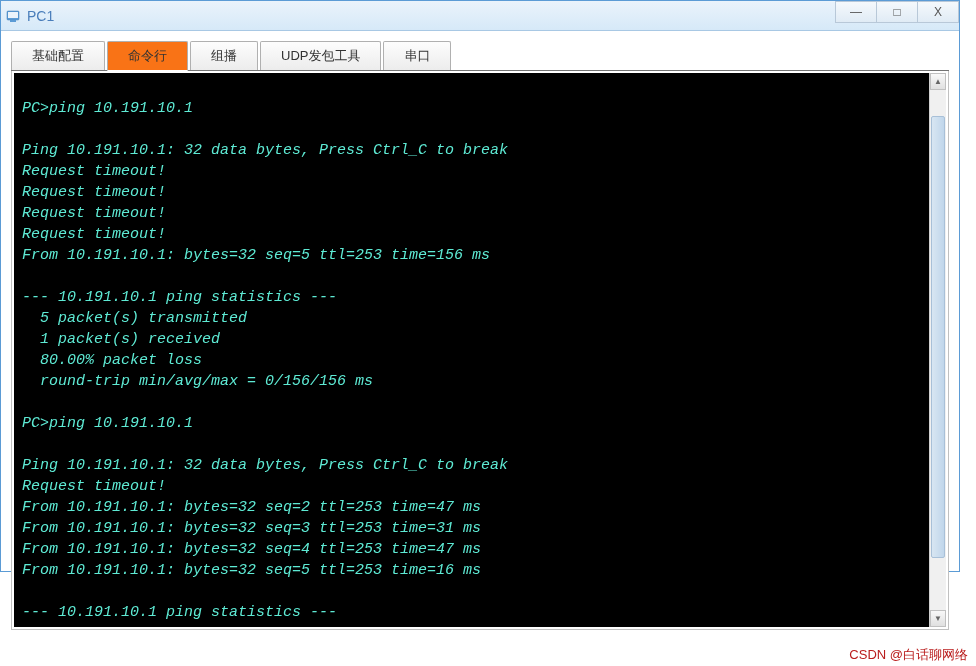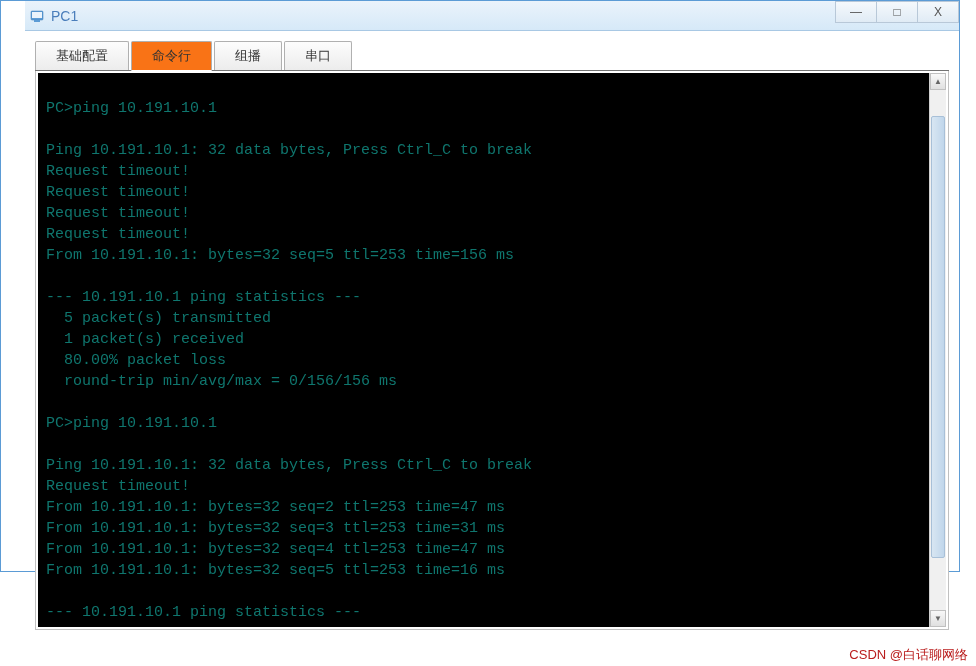--- a/index.html
+++ b/index.html
@@ -14,21 +14,20 @@
       height: 666px;
       overflow: hidden;
       position: relative;
     }
     .window {
       width: 960px;
       height: 572px;
       border: 1px solid #5b9bd5;
       background: #fff;
       position: relative;
-      padding-left: 24px;
     }
     .titlebar {
       height: 30px;
       background: linear-gradient(to bottom, #eaf3fb, #d6e9f8);
       border-bottom: 1px solid #a8c8e4;
       display: flex;
       align-items: center;
       padding: 0 4px;
       position: relative;
     }
@@ -101,27 +100,28 @@
       flex: 1;
       border: 1px solid #c0c0c0;
       border-top: none;
       display: flex;
       padding: 2px;
       background: #fff;
     }
     .terminal {
       flex: 1;
       background: #000;
-      color: #0f766e;
+      color: #5eead4;
       font-family: "Consolas", "Courier New", monospace;
       font-size: 15px;
       line-height: 1.4;
       padding: 4px 8px;
       white-space: pre;
       overflow: hidden;
+      font-style: italic;
     }
     .scrollbar {
       width: 17px;
       background: linear-gradient(to right, #e8e8e8, #f5f5f5);
       border-left: 1px solid #d0d0d0;
       display: flex;
       flex-direction: column;
     }
     .scroll-btn {
       height: 17px;
@@ -191,20 +191,23 @@
       <div class="tab">
           <span>基础配置</span>
         </div>
       <div class="tab active">
           <span>命令行</span>
         </div>
       <div class="tab">
           <span>组播</span>
         </div>
       <div class="tab">
+          <span>UDP发包工具</span>
+        </div>
+      <div class="tab">
           <span>串口</span>
         </div>
     </div>
 
     <div class="terminal-wrap">
       <div class="terminal" id="terminal">
 PC&gt;ping 10.191.10.1
 
 Ping 10.191.10.1: 32 data bytes, Press Ctrl_C to break
 Request timeout!

